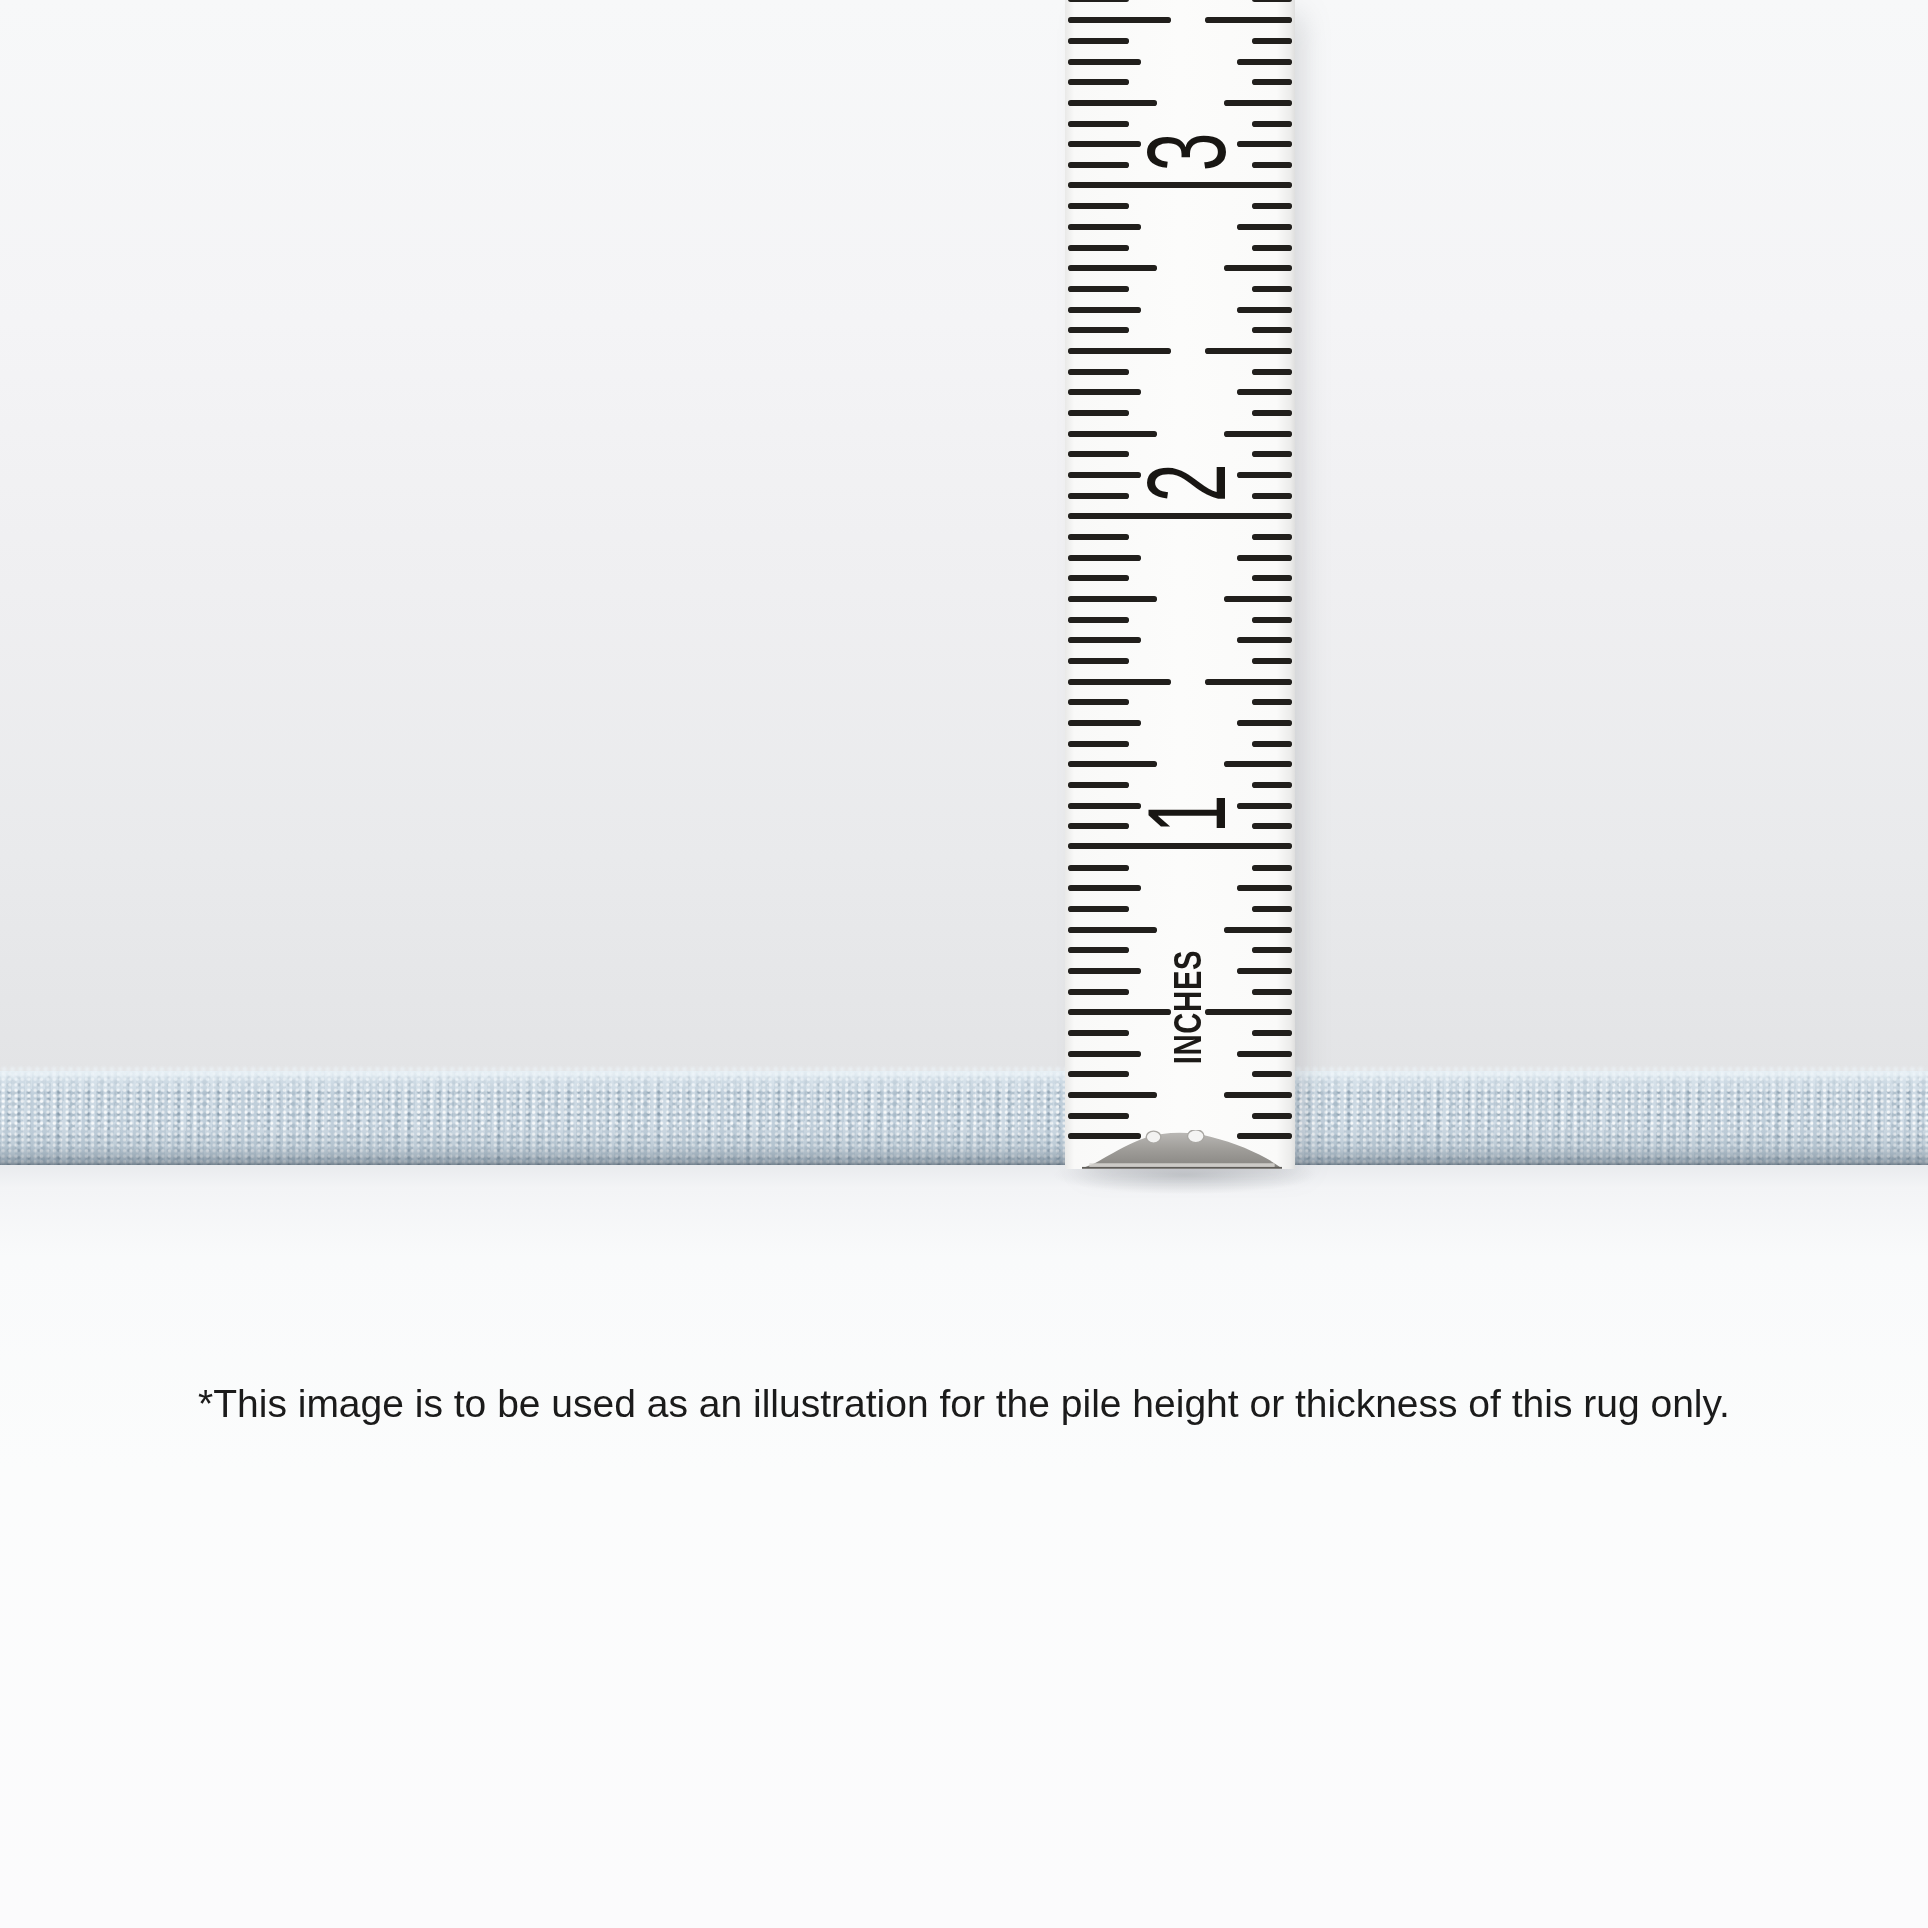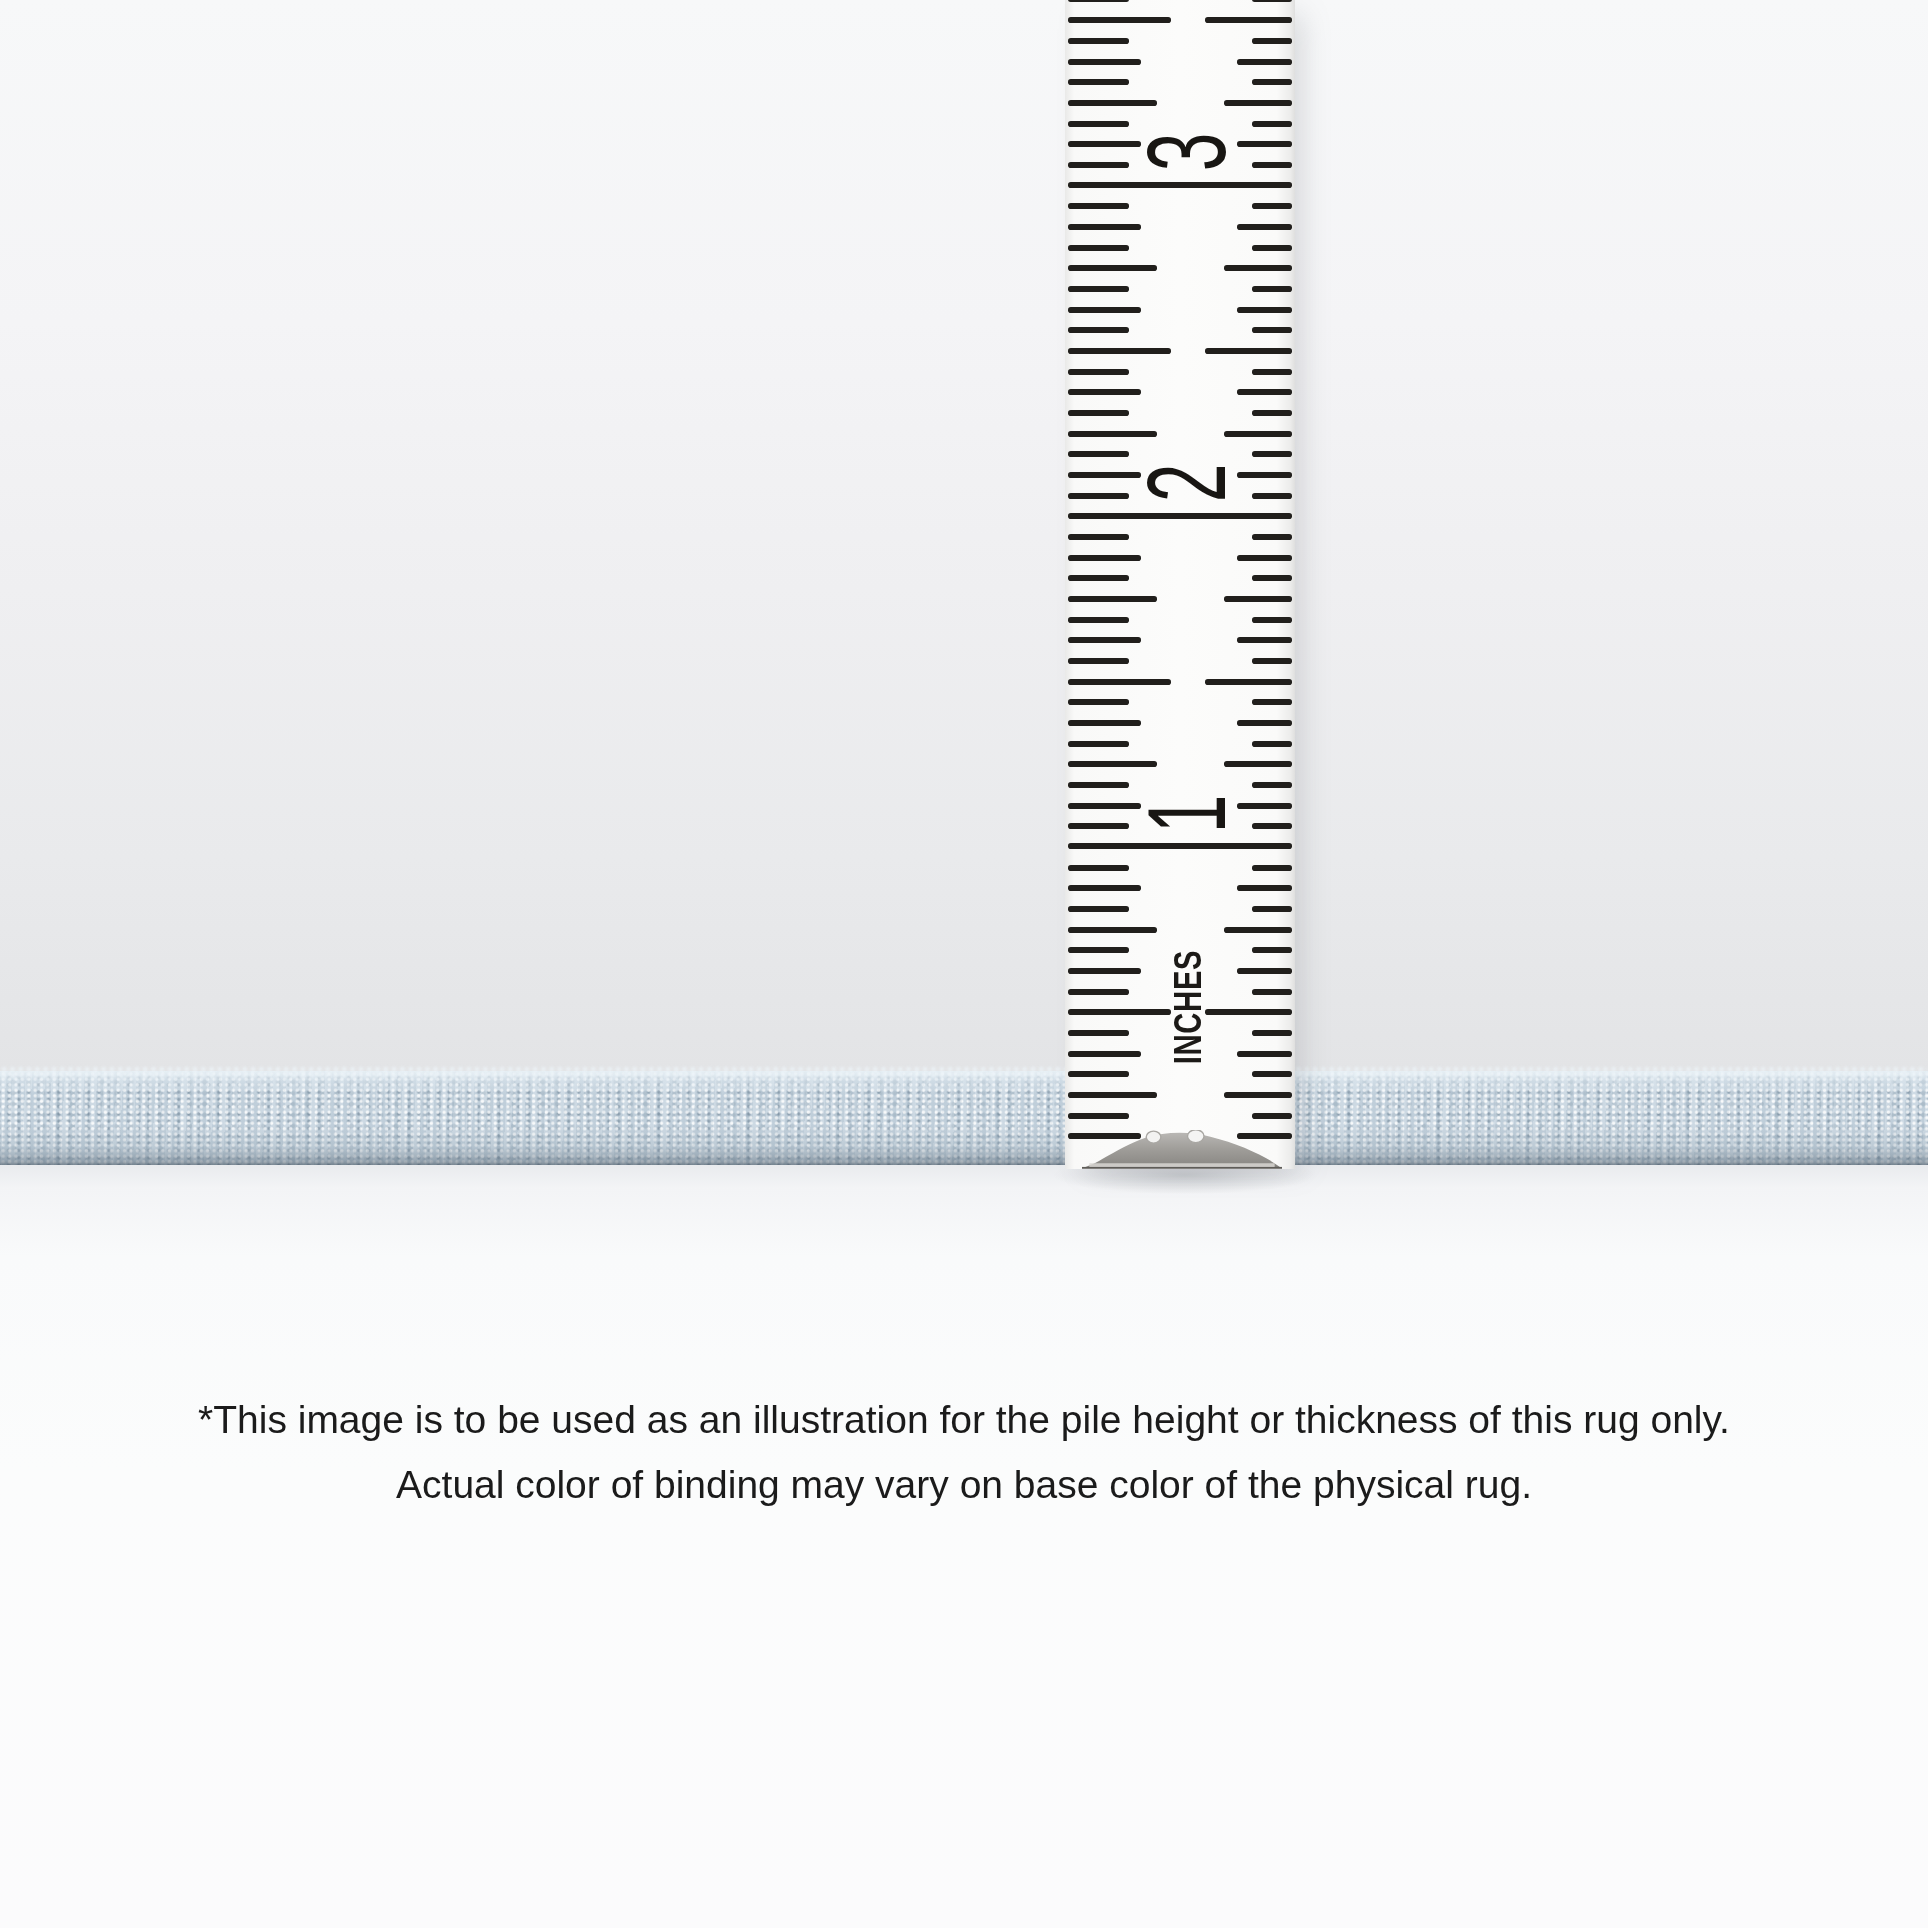--- a/index.html
+++ b/index.html
@@ -60,21 +60,21 @@
   .unit-label{
     position:absolute;left:122px;line-height:1;white-space:nowrap;
     font-size:39px;font-weight:700;letter-spacing:0.9px;color:#1c1a17;
     transform:translate(-50%,-50%) rotate(-90deg) scaleX(0.75);
   }
   .end-clip{position:absolute;left:16.5px;top:1130px;}
   .caption{
     position:absolute;left:0;width:100%;top:1379px;text-align:center;
     color:#1b1b1b;font-size:39px;line-height:49px;font-weight:400;
   }
-  .caption p{margin:16px;}
+  .caption p{margin:0;}
 </style>
 </head>
 <body>
 
 <div class="scene">
   <div class="wall"></div>
   <div class="rug"></div>
   <div class="floor"></div>
   <div class="tape-shadow"></div>
 
@@ -209,16 +209,15 @@
       <path d="M1,41 C20,36 36,20 70,8 C90,1.5 118,1 140,7 C172,15 200,28 217,41 Z" fill="url(#metalGrad)"></path>
       <path d="M8,38.5 L210,38.5" stroke="#d9d7d3" stroke-width="5" opacity="0.85"></path>
       <rect x="0" y="40" width="218" height="2" fill="#5e5c58"></rect>
       <ellipse cx="78" cy="7.5" rx="8" ry="6.5" fill="#f2f2f1" stroke="#a9a7a3" stroke-width="1.5"></ellipse>
       <ellipse cx="124" cy="6.5" rx="9" ry="7" fill="#f4f4f3" stroke="#a9a7a3" stroke-width="1.5"></ellipse>
     </svg>
   </div>
 
   <div class="caption">
     <p>*This image is to be used as an illustration for the pile height or thickness of this rug only.</p>
-    <p>Actual color of binding may vary on base color of the physical rug.</p>
   </div>
 </div>
 
 
 </body></html>

